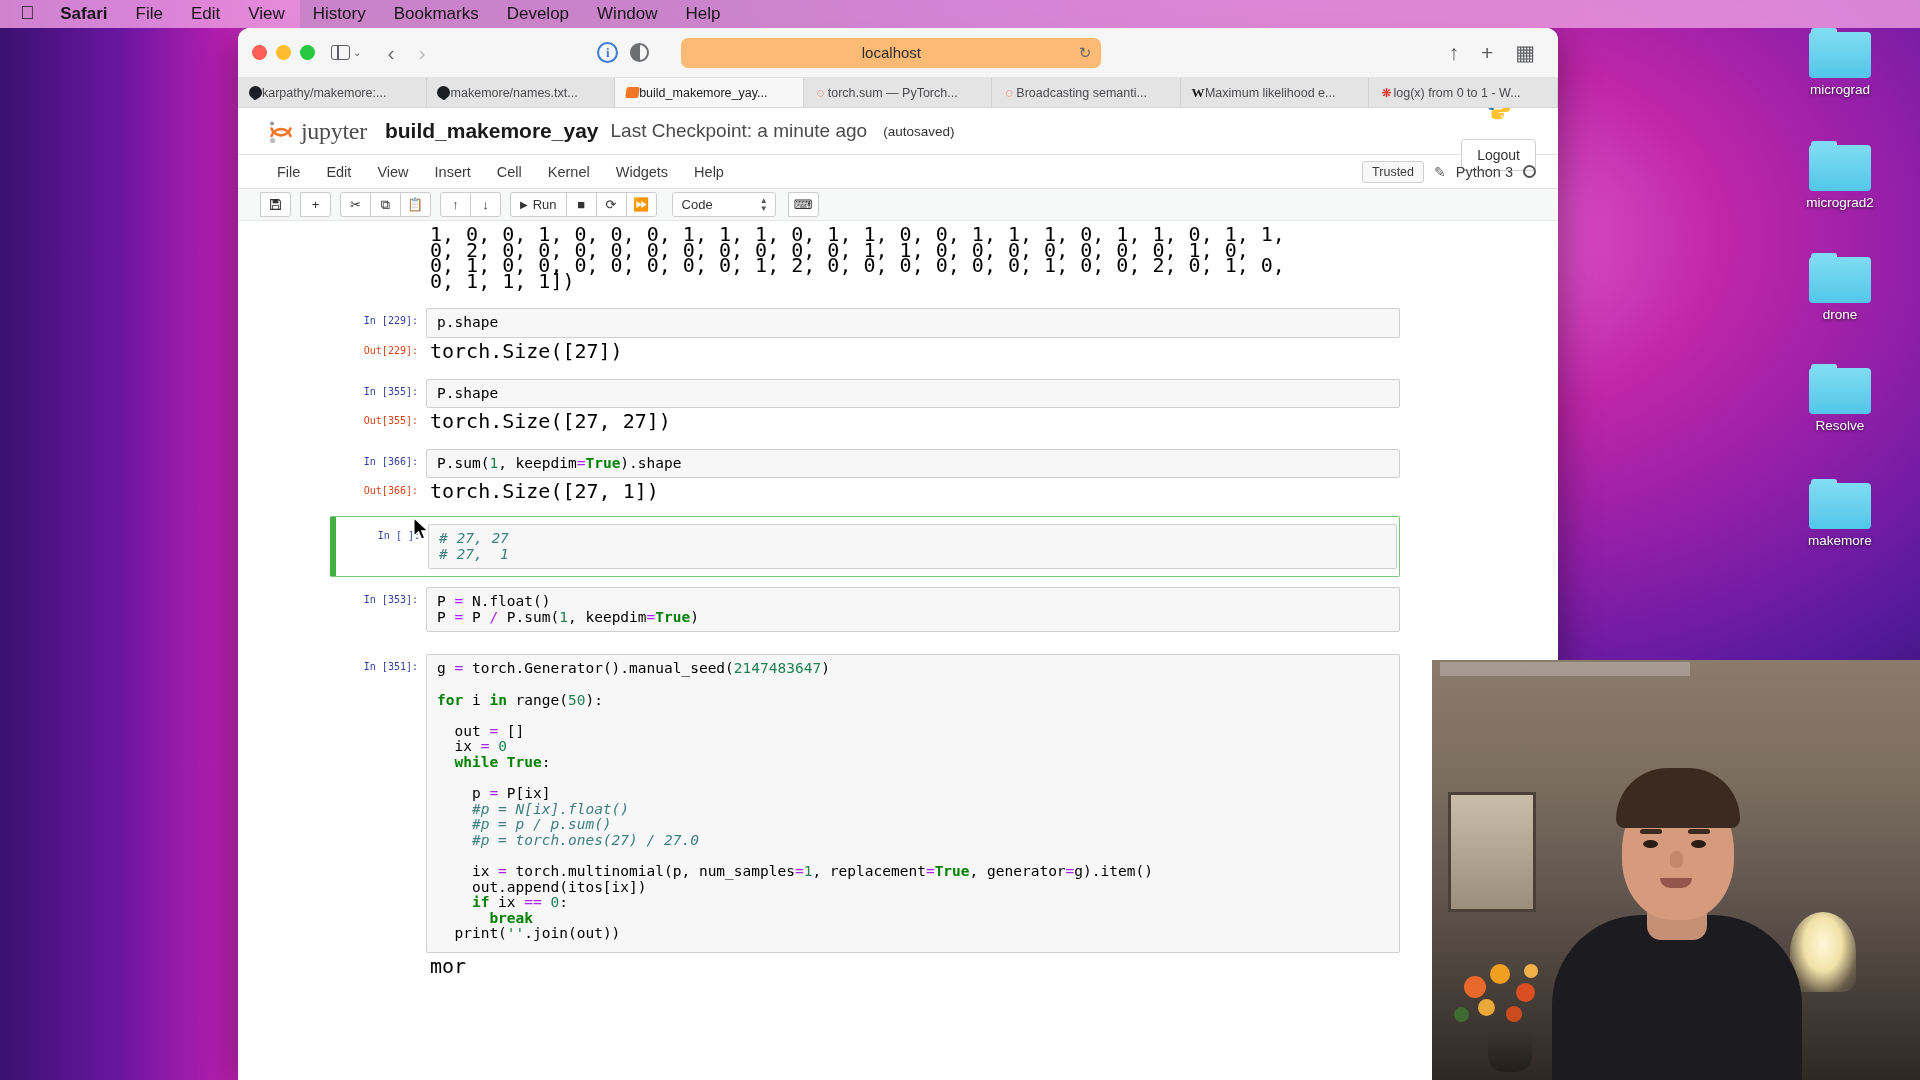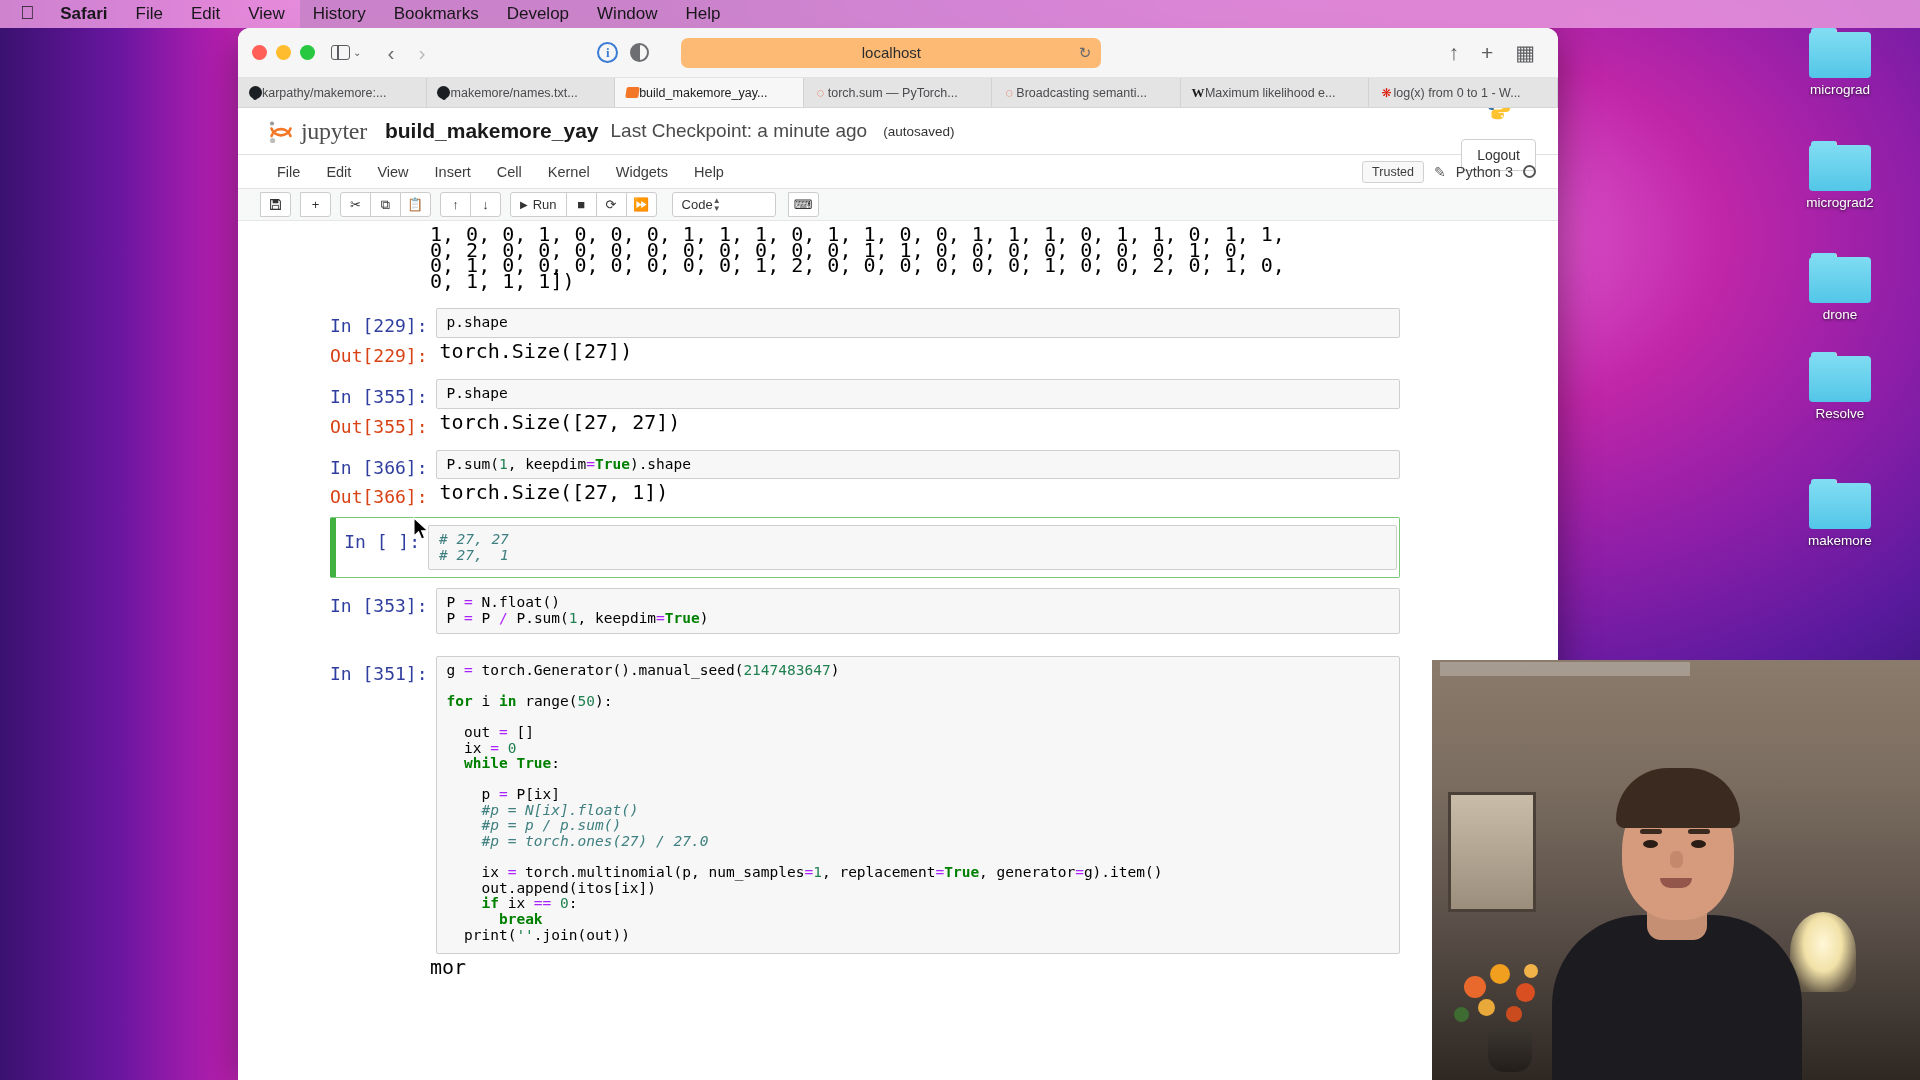--- a/index.html
+++ b/index.html
@@ -142,33 +142,33 @@
     width: 31px; height: 25px; border: 1px solid #ccc; background: #fff;
     display: flex; align-items: center; justify-content: center;
     font-size: 13px; color: #333; margin-left: -1px;
   }
   .tb-group .tb-btn:first-child { border-radius: 3px 0 0 3px; margin-left: 0; }
   .tb-group .tb-btn:last-child { border-radius: 0 3px 3px 0; }
   .tb-btn.wide { width: auto; padding: 0 9px; gap: 5px; }
   .tb-select {
     border: 1px solid #ccc; border-radius: 3px; background: #fff;
     height: 25px; min-width: 104px; display: flex; align-items: center;
-    padding: 0 7px 0 9px;
+    justify-content: space-between; padding: 0 7px 0 9px;
     font-size: 13px; color: #333; margin: 0 6px;
   }
   .tb-select .arrows { font-size: 8px; line-height: 8px; color: #555; display:flex; flex-direction:column; }
 
   
   .nb-body { position: relative; height: calc(100% - 113px); overflow: hidden; background: #fff; padding-left: 92px; }
   .nb-inner { width: 1070px; position: relative; }
 
   .cell { display: flex; margin-bottom: 0; position: relative; }
   .prompt {
     flex: 0 0 96px; text-align: right; padding: 7px 8px 0 0;
-    font-family: "DejaVu Sans Mono", monospace; font-size: 18px;
+    font-family: "DejaVu Sans Mono", monospace; font-size: 10px;
     color: #303f9f; white-space: nowrap;
   }
   .prompt.out { color: #d84315; }
   .prompt.blank { color: #303f9f; }
   .inputarea {
     flex: 1 1 auto; background: #f7f7f7; border: 1px solid #cfcfcf;
     border-radius: 2px; padding: 6px 10px;
     font-family: "DejaVu Sans Mono", monospace; font-size: 14.5px;
     line-height: 15.6px; color: #000; white-space: pre; overflow: hidden;
   }
@@ -283,21 +283,21 @@
     </div>
   <div class="lbl">micrograd2</div>
 </div>
 <div class="dicon" style="left:1780px; top:253px;">
   <div class="folder">
       <div class="tab"></div>
       <div class="back"></div>
     </div>
   <div class="lbl">drone</div>
 </div>
-<div class="dicon" style="left:1780px; top:352px;">
+<div class="dicon" style="left:1780px; top:364px;">
   <div class="folder">
       <div class="tab"></div>
       <div class="back"></div>
     </div>
   <div class="lbl">Resolve</div>
 </div>
 <div class="dicon" style="left:1780px; top:479px;">
   <div class="folder">
       <div class="tab"></div>
       <div class="back"></div>

